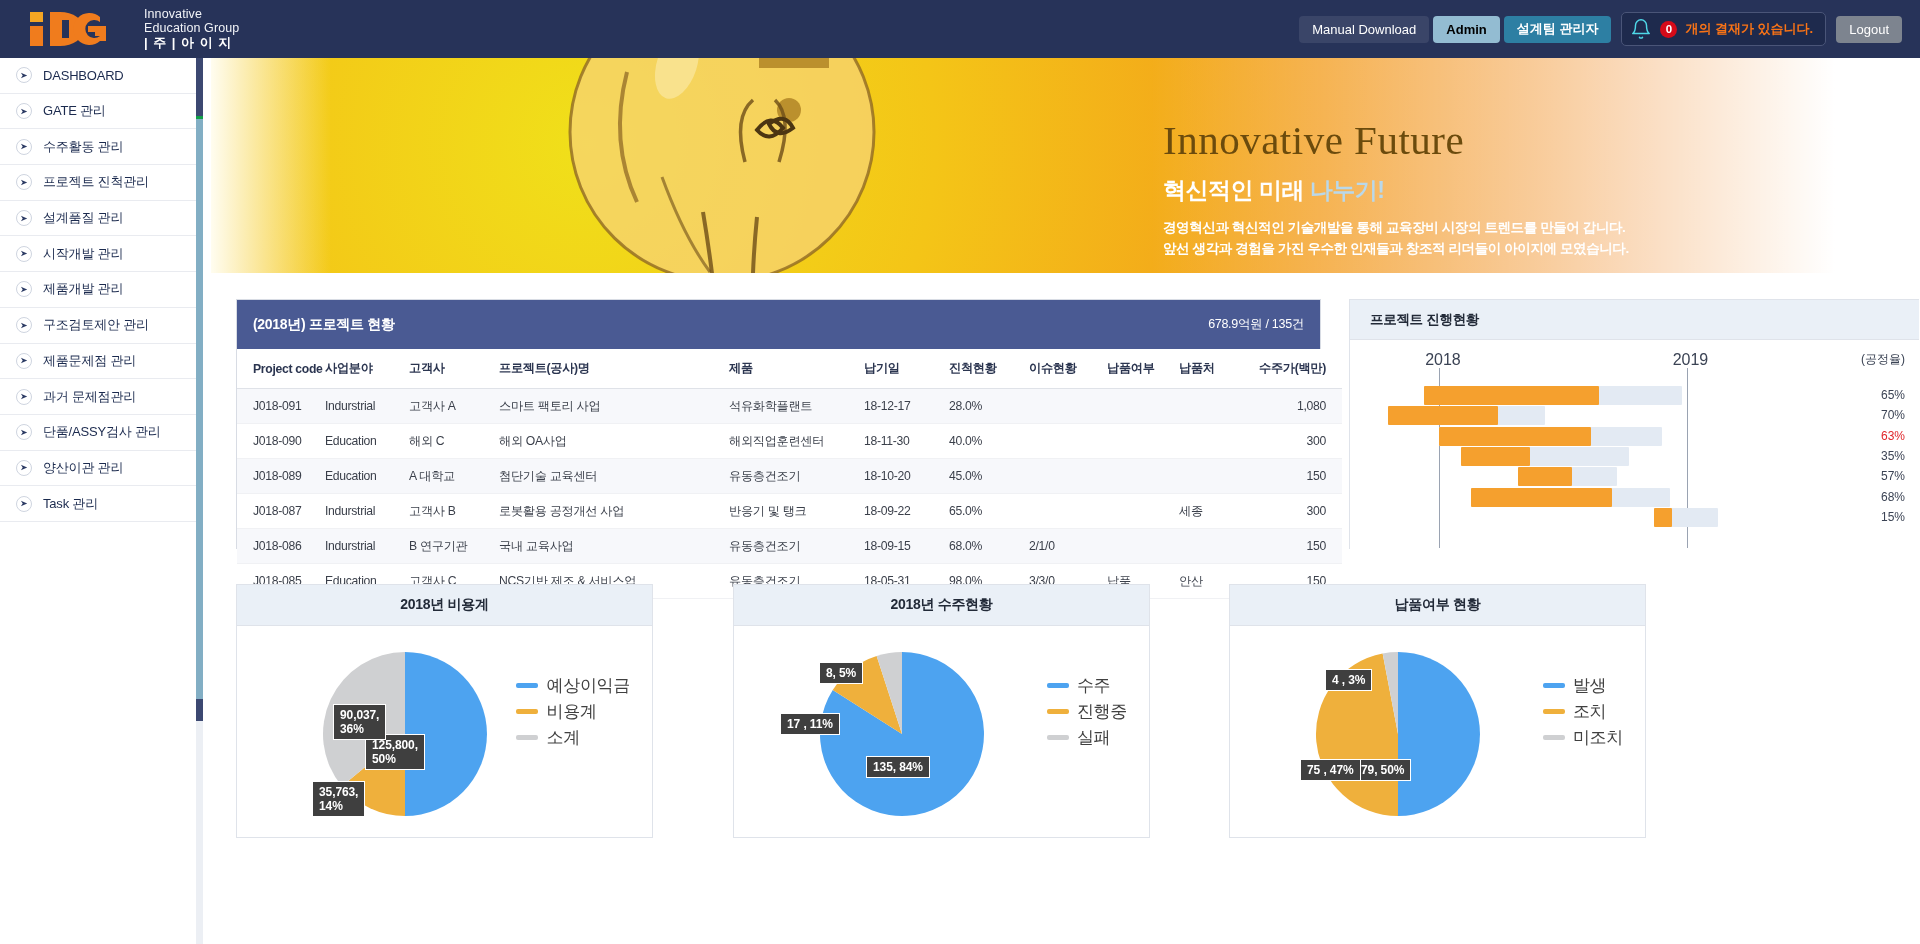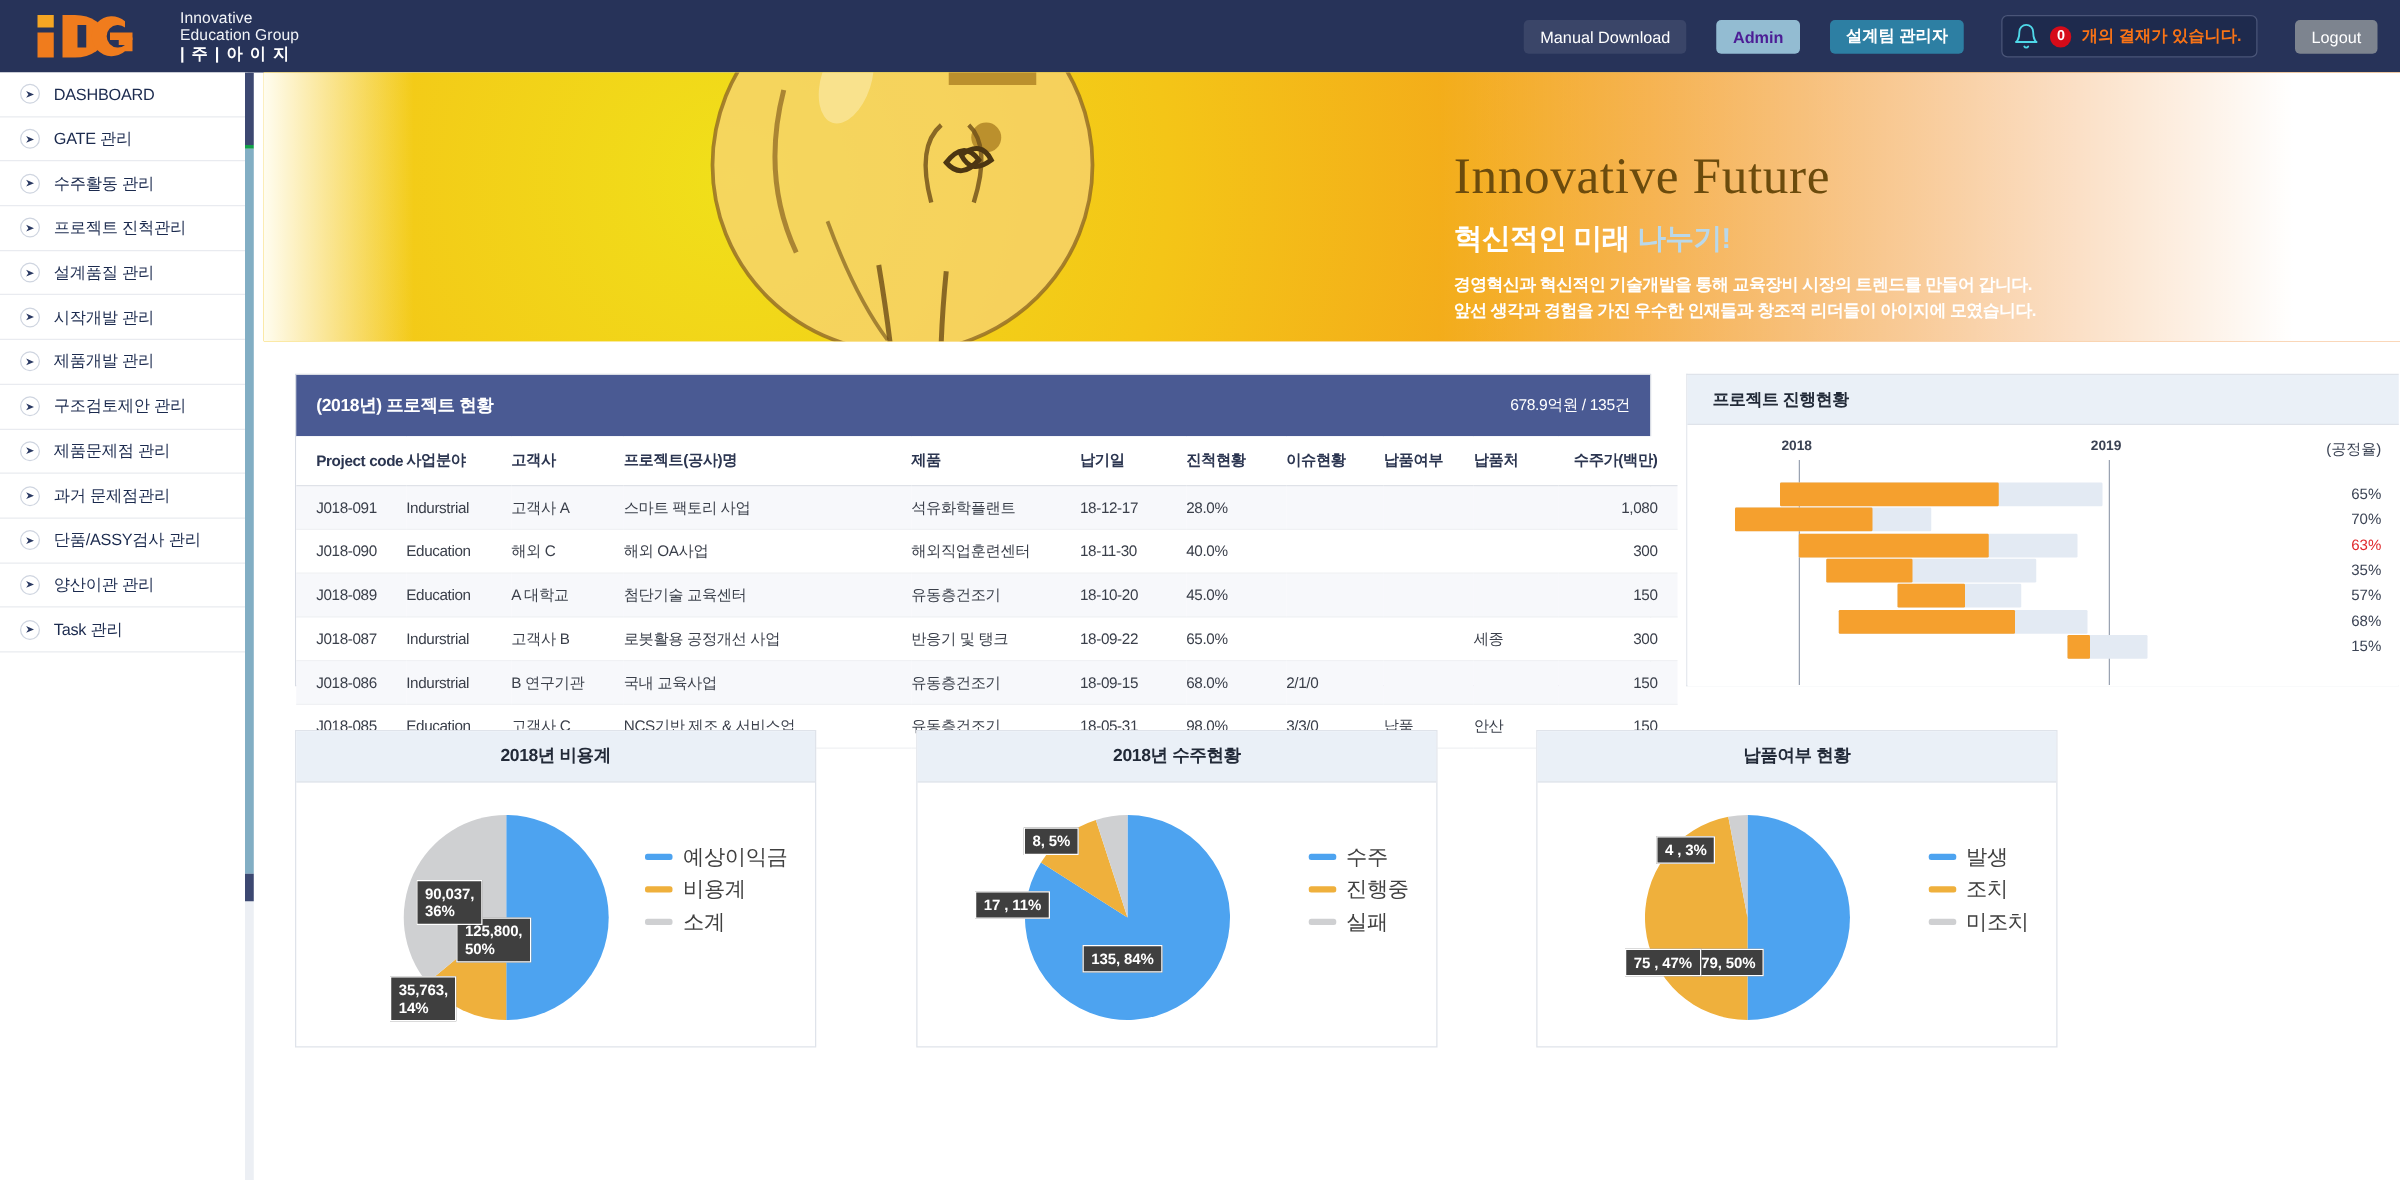--- a/index.html
+++ b/index.html
@@ -16,30 +16,30 @@
     background: #273359; display: flex; align-items: center;
   }
   .logo-wrap { display: flex; align-items: center; padding-left: 28px; }
   .logo-mark { position: relative; width: 108px; height: 42px; }
   .logo-text { margin-left: 8px; line-height: 1.12; }
   .logo-l1, .logo-l2 { color: #f2f4f8; font-size: 12.5px; letter-spacing: .1px; }
   .logo-l3 { color: #ffffff; font-size: 13px; font-weight: 700; letter-spacing: 1px; margin-top: 1px;}
 
   .topbar-right {
     position: absolute; right: 18px; top: 0; height: 58px;
-    display: flex; align-items: center; gap: 24px;
+    display: flex; align-items: center; gap: 4px;
   }
   .tb-btn {
     height: 27px; padding: 0 13px; border-radius: 4px;
     display: flex; align-items: center; justify-content: center;
     font-size: 13px; color: #ffffff; cursor: pointer; white-space: nowrap;
     border: none;
   }
   .tb-btn.manual { background: #3a4568; }
-  .tb-btn.admin  { background: #93bcd2; color:#4c1d95; font-weight:700; }
+  .tb-btn.admin  { background: #93bcd2; color:#000000; font-weight:700; }
   .tb-btn.team   { background: #2d7fa3; font-weight:700; }
   .tb-btn.logout { background: #7d848f; color:#fff; }
   .notify {
     display: flex; align-items: center; gap: 8px;
     background: #1e2a4d; border: 1px solid #4a5578; border-radius: 5px;
     height: 34px; padding: 0 12px 0 8px; margin: 0 6px;
   }
   .bell { width: 22px; height: 22px; }
   .badge {
     background: #d60b19; color: #fff; font-size: 11.5px; font-weight: 700;
@@ -132,21 +132,21 @@
   .c-dest   { width: 68px; }
   .c-price  { width: 95px; text-align: right !important; padding-right: 16px !important; }
   .pct  { color: #3b5fd4; }
   .isu  { color: #3b5fd4; }
 
   
   .gantt-panel { position: absolute; left: 1349px; top: 299px; width: 570px; height: 250px; border:1px solid #dfe3ea; border-right:none; }
   .gantt-head { height: 40px; background: #eaf0f7; border-bottom: 1px solid #dfe3ea; display:flex; align-items:center; padding-left: 20px;}
   .gantt-head-title { font-size: 13.5px; font-weight: 700; color: #222a38; letter-spacing: -.3px; }
   .gantt-body { position: relative; height: 209px; background:#fff; }
-  .g-axis-label { position: absolute; font-size: 11px; font-weight: 700; color: #3b4354; }
+  .g-axis-label { position: absolute; font-size: 16px; font-weight: 400; color: #3b4354; }
   .g-pct-label  { position: absolute; font-size: 12px; color: #3b4354; right: 14px; }
   .g-pct-label.warn { color: #e0272b; }
   .g-tick { position: absolute; width: 1px; background: #9aa3b2; }
   .g-track { position: absolute; height: 19px; background: #e3eaf3; border-radius: 1px; }
   .g-fill  { position: absolute; height: 19px; background: #f5a02e; border-radius: 1px; }
 
   
   .pie-panel { position: absolute; top: 584px; width: 417px; height: 254px; border: 1px solid #dfe3ea; background:#fff; }
   .pie-panel.p1 { left: 236px; }
   .pie-panel.p2 { left: 733px; }

